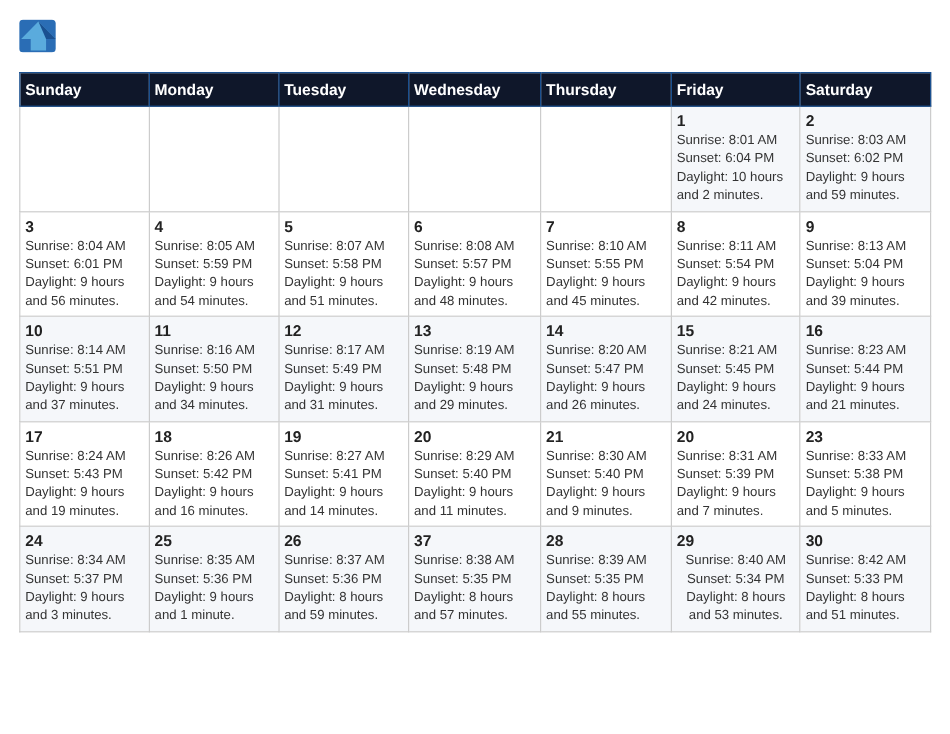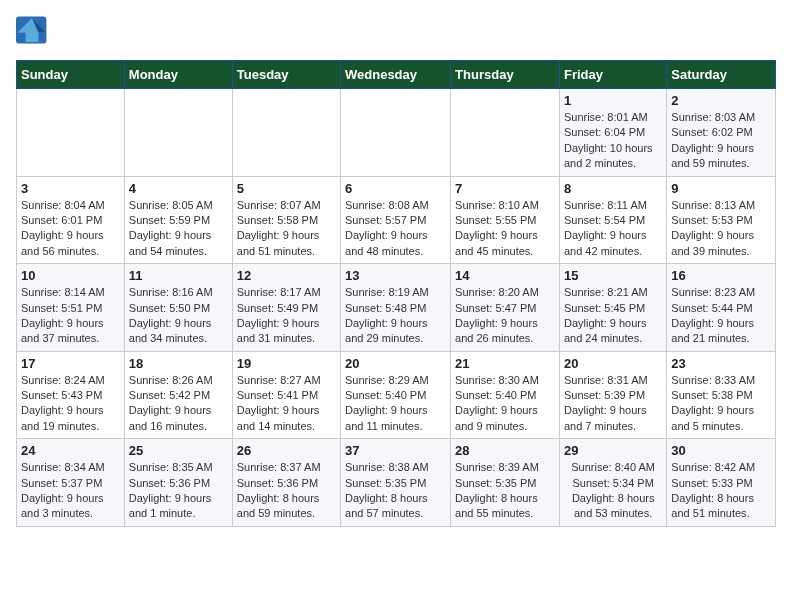--- a/index.html
+++ b/index.html
@@ -32,21 +32,21 @@
     .location-title {
       font-size: 16px;
       color: #444;
     }
     .calendar-table {
       width: 100%;
       border-collapse: collapse;
       font-size: 11px;
     }
     .calendar-table thead tr th {
-      background: #14532d;
+      background: #0f172a;
       color: #fff;
       padding: 6px 4px;
       text-align: left;
       font-size: 13px;
       font-weight: bold;
       border: 1px solid #1a5090;
     }
     .calendar-table tbody tr td {
       vertical-align: top;
       padding: 4px;
@@ -169,21 +169,21 @@
         </td>
         <td>
           <span class="day-number">8</span>
           <div class="day-info" style="white-space: pre-line;">Sunrise: 8:11 AM
 Sunset: 5:54 PM
 Daylight: 9 hours and 42 minutes.</div>
         </td>
         <td>
           <span class="day-number">9</span>
           <div class="day-info" style="white-space: pre-line;">Sunrise: 8:13 AM
-Sunset: 5:53 PM
+Sunset: 5:04 PM
 Daylight: 9 hours and 39 minutes.</div>
         </td>
       </tr>
       <tr>
         <td>
           <span class="day-number">10</span>
           <div class="day-info" style="white-space: pre-line;">Sunrise: 8:14 AM
 Sunset: 5:51 PM
 Daylight: 9 hours and 37 minutes.</div>
         </td>

